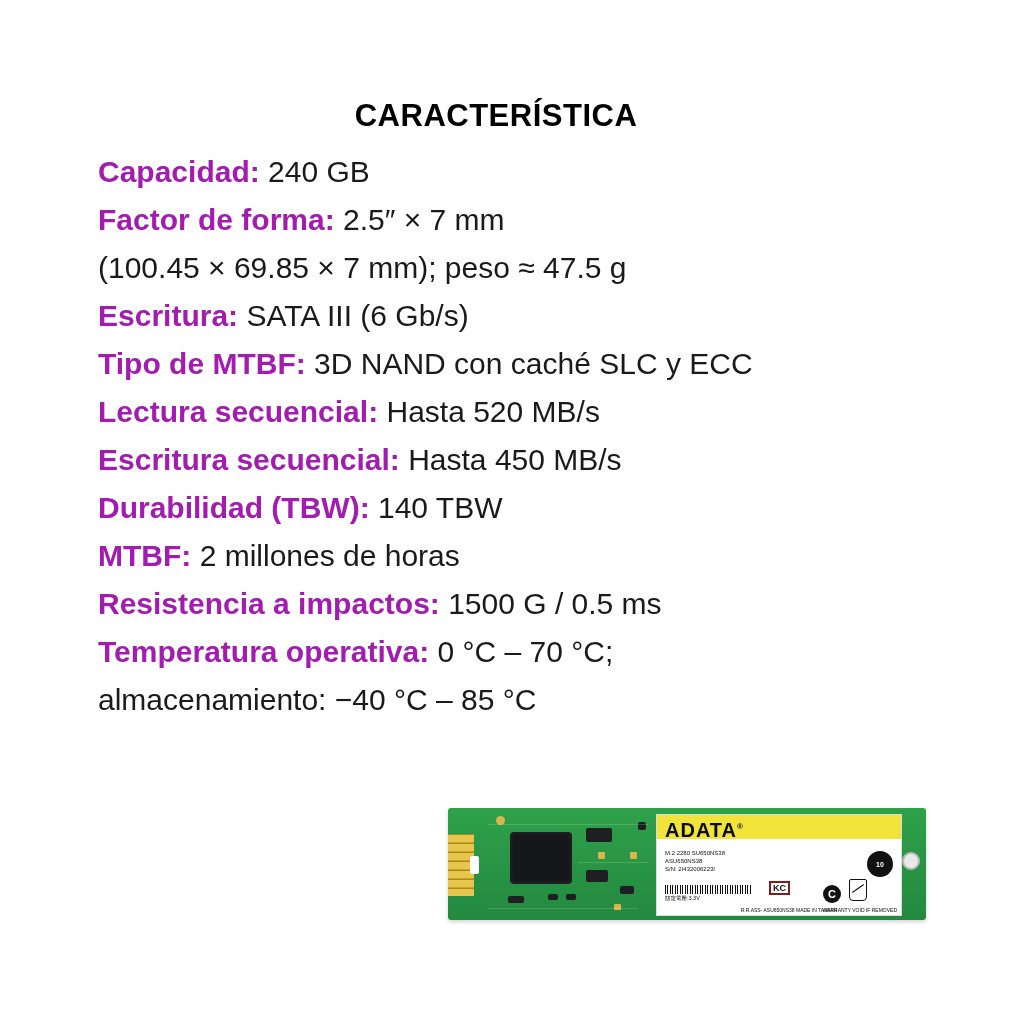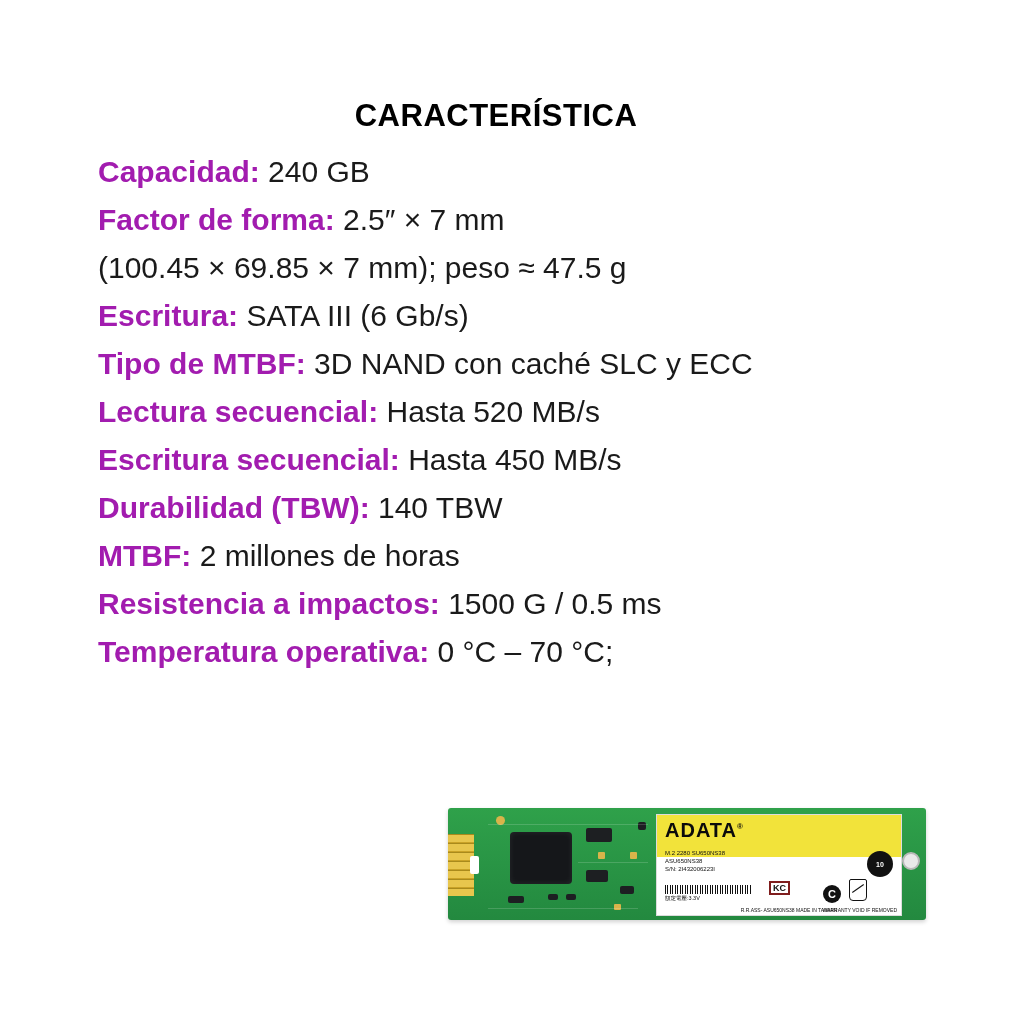--- a/index.html
+++ b/index.html
@@ -152,21 +152,21 @@
     top: 6px;
     width: 244px;
     height: 100px;
     background: #ffffff;
     border: 1px solid #dcdcdc;
     overflow: hidden;
   }
   .label-top {
     position: absolute;
     left: 0; top: 0;
-    width: 244px; height: 42px;
+    width: 244px; height: 24px;
     background: #f2e33a;
   }
   .brand {
     position: absolute;
     left: 8px; top: 4px;
     font-size: 20px;
     font-weight: bold;
     letter-spacing: 1px;
     color: #0b0b0b;
     font-family: "Liberation Sans", sans-serif;
@@ -329,20 +329,24 @@
       <span class="k">MTBF:</span>
       <span class="v">2 millones de horas</span>
     </div>
     <div class="spec-line">
       <span class="k">Resistencia a impactos:</span>
       <span class="v">1500 G / 0.5 ms</span>
     </div>
     <div class="spec-line">
       <span class="k">Temperatura operativa:</span>
       <span class="v">0 °C – 70 °C;</span>
+    </div>
+    <div class="spec-line cont">
+      <span class="k"></span>
+      <span class="v">almacenamiento: −40 °C – 85 °C</span>
     </div>
   </div>
 
   <div class="ssd-photo">
     <div class="ssd-board">
 
       <div class="ssd-connector">
         <i></i>
           <i></i>
           <i></i>

